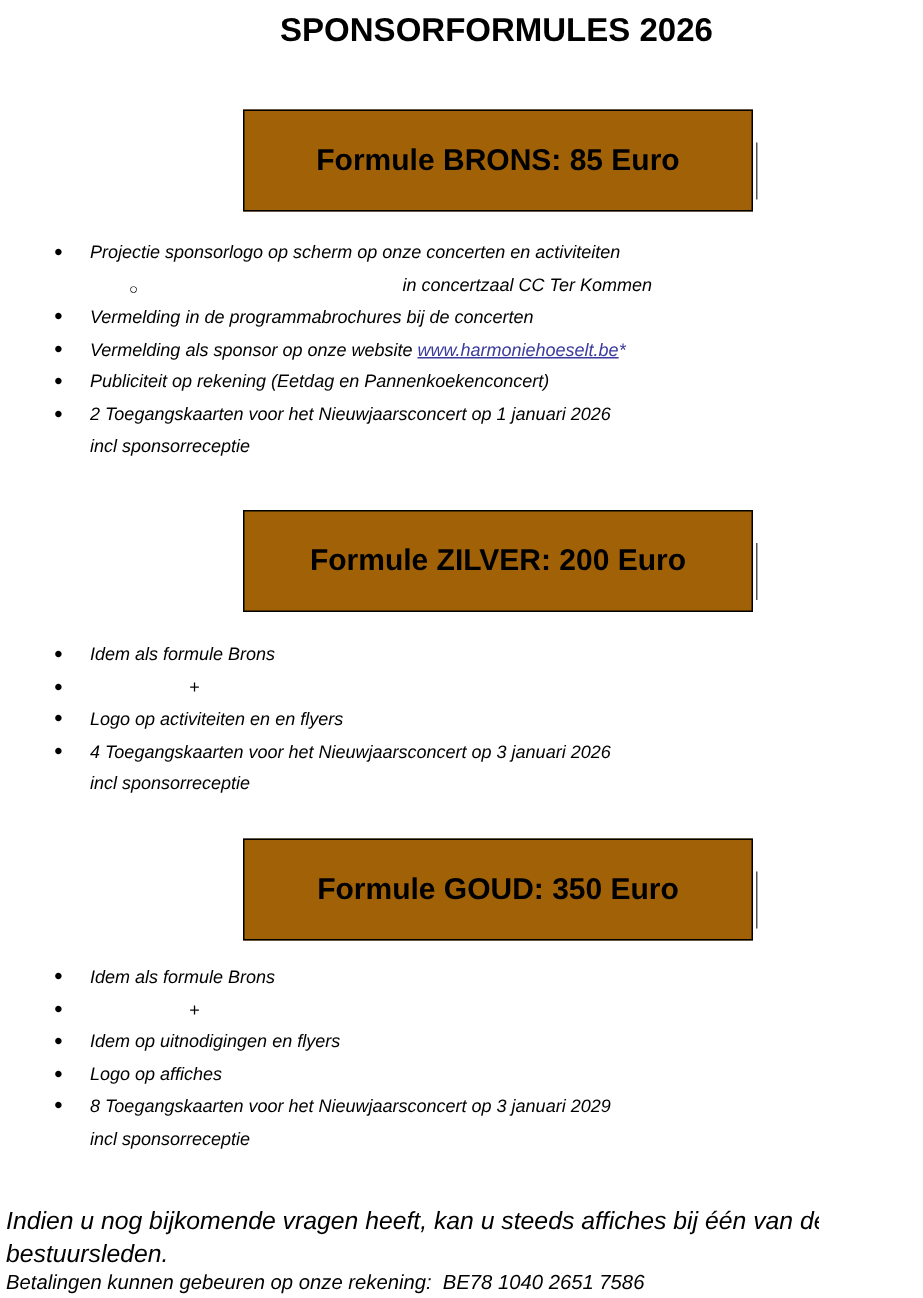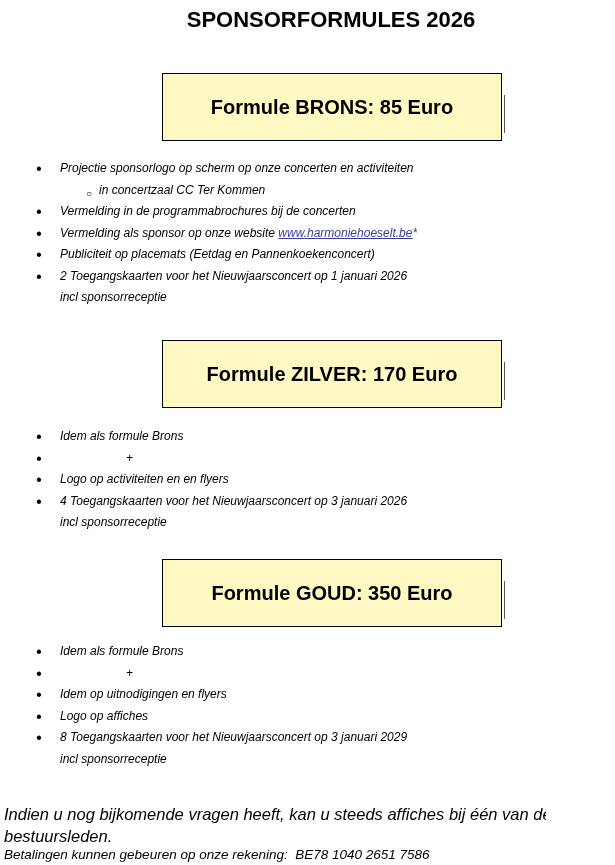--- a/index.html
+++ b/index.html
@@ -11,21 +11,21 @@
     font-family:"Liberation Sans",sans-serif;
     overflow:hidden;
   }
   .title{
     position:absolute;top:7px;left:31px;width:600px;
     margin:0;text-align:center;
     font-size:22px;font-weight:bold;line-height:26px;
   }
   .fbox{
     position:absolute;left:162px;width:338px;height:66px;
-    border:1px solid #000;background:#fef9c3;
+    border:1px solid #000;background:#a16207;
     display:flex;align-items:center;justify-content:center;
     font-size:20px;font-weight:bold;white-space:nowrap;
   }
   
   .fbox::after{
     content:"";position:absolute;right:-4px;top:32%;height:58%;width:1px;background:#555;
   }
   .box-brons{top:73px}
   .box-zilver{top:340px}
   .box-goud{top:559px}
@@ -38,21 +38,21 @@
   .list-brons{top:158px}
   .list-zilver{top:426px}
   .list-goud{top:641px}
 
   ul.benefits li{position:relative;padding-left:60px;}
   ul.benefits li.bullet::before{
     content:"\2022";
     position:absolute;left:36px;top:0;
     font-size:16px;
   }
-  ul.benefits li.sub{padding-left:99px;}
+  ul.benefits li.sub{padding-left:99px;text-align:center;}
   ul.benefits li.sub::before{
     content:"\25CB";
     position:absolute;left:86px;top:3px;
     font-size:10px;
   }
   ul.benefits li.plus > span{display:inline-block;margin-left:66px;}
   ul.benefits li.cont{}
 
   a.weblink{color:var(--link,#3b3b9e);text-decoration:underline;cursor:pointer;}
   .star{color:var(--link,#3b3b9e);}
@@ -84,32 +84,32 @@
     <li class="sub">
       <span>in concertzaal CC Ter Kommen</span>
     </li>
     <li class="bullet">
       <span>Vermelding in de programmabrochures bij de concerten</span>
     </li>
     <li class="bullet">
       <span>Vermelding als sponsor op onze website </span><a class="weblink">www.harmoniehoeselt.be</a><span class="star">*</span>
     </li>
     <li class="bullet">
-      <span>Publiciteit op placemats (Eetdag en Pannenkoekenconcert)</span>
+      <span>Publiciteit op rekening (Eetdag en Pannenkoekenconcert)</span>
     </li>
     <li class="bullet">
       <span>2 Toegangskaarten voor het Nieuwjaarsconcert op 1 januari 2026</span>
     </li>
     <li class="cont">
       <span>incl sponsorreceptie</span>
     </li>
   </ul>
 
   <div class="fbox box-zilver">
-    <span>Formule ZILVER: 170 Euro</span>
+    <span>Formule ZILVER: 200 Euro</span>
   </div>
   <ul class="benefits list-zilver">
     <li class="bullet">
       <span>Idem als formule Brons</span>
     </li>
     <li class="bullet plus">
       <span>+</span>
     </li>
     <li class="bullet">
       <span>Logo op activiteiten en en flyers</span>

